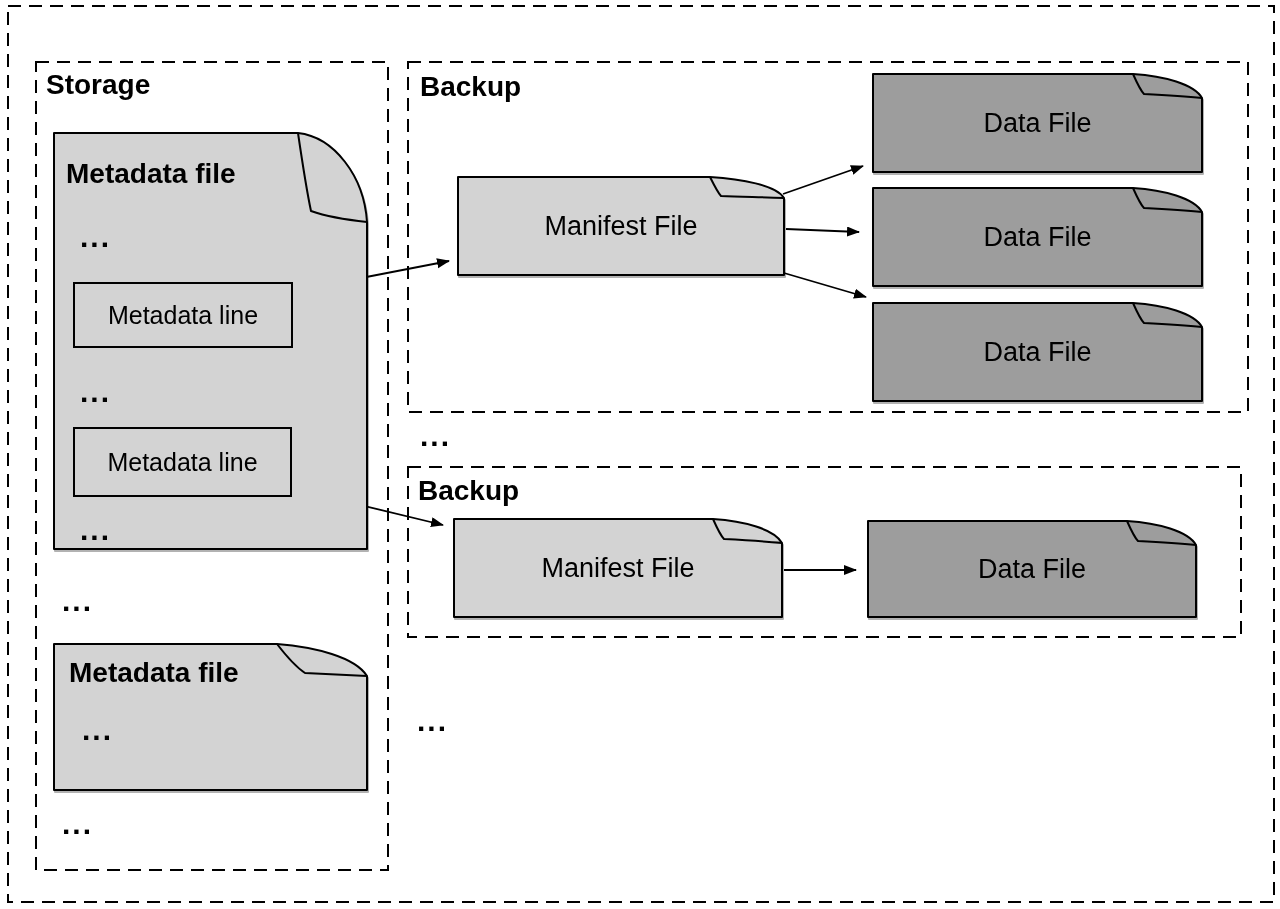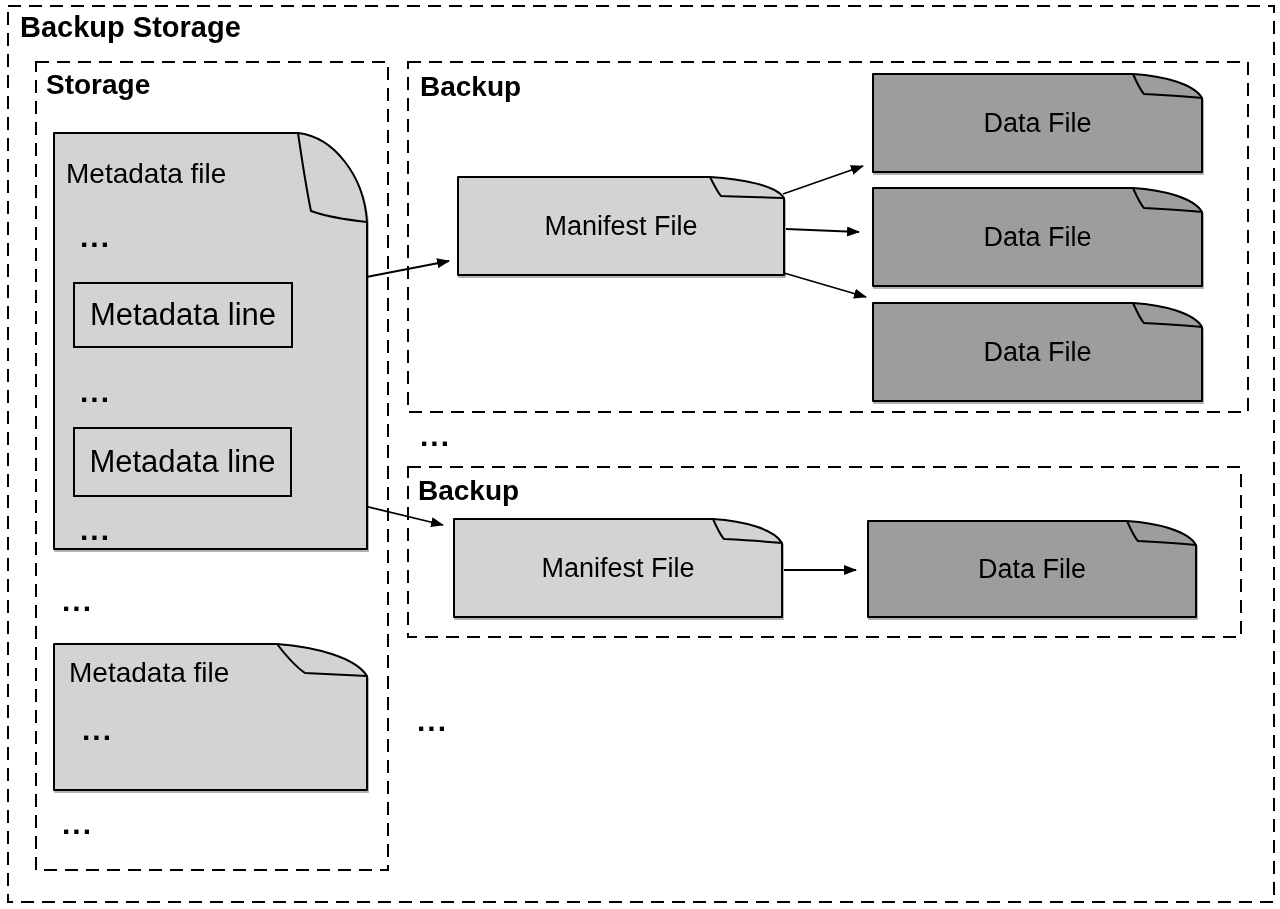--- a/index.html
+++ b/index.html
@@ -26,25 +26,25 @@
   .doc svg{display:block;filter:drop-shadow(1px 2px 0 rgba(0,0,0,0.30));}
   .doc .body{stroke:var(--stroke);stroke-width:2;stroke-linejoin:round;}
   .doc.light .body{fill:var(--doc-light);}
   .doc.dark .body{fill:var(--doc-dark);}
   .doc .flap{fill:none;stroke:var(--stroke);stroke-width:2;stroke-linejoin:round;}
   .doc-label{
     position:absolute;inset:0;
     display:flex;align-items:center;justify-content:center;
     font-size:27px;white-space:nowrap;
   }
-  .doc-title{position:absolute;font-weight:normal;font-size:28px;white-space:nowrap;}
+  .doc-title{position:absolute;font-weight:bold;font-size:28px;white-space:nowrap;}
   .inner-box{
     position:absolute;border:2px solid var(--stroke);
     display:flex;align-items:center;justify-content:center;
-    font-size:31px;white-space:nowrap;background:transparent;
+    font-size:25px;white-space:nowrap;background:transparent;
   }
   .overlay{position:absolute;left:0;top:0;pointer-events:none;}
   .dashed-rect{fill:none;stroke:var(--stroke);stroke-width:2;stroke-dasharray:13 8;}
   .arrow{stroke:var(--stroke);stroke-width:1.8;fill:none;}
 </style>
 </head>
 <body>
 
 <div class="canvas">
 
@@ -61,21 +61,20 @@
     <rect class="dashed-rect" x="408" y="467" width="833" height="170"></rect>
 
     <line class="arrow" x1="294" y1="291" x2="449" y2="261" marker-end="url(#arrowhead)"></line>
     <line class="arrow" x1="294" y1="489" x2="443" y2="525" marker-end="url(#arrowhead)"></line>
     <line class="arrow" x1="783" y1="194" x2="863" y2="166" marker-end="url(#arrowhead)"></line>
     <line class="arrow" x1="786" y1="229" x2="859" y2="232" marker-end="url(#arrowhead)"></line>
     <line class="arrow" x1="784" y1="273" x2="866" y2="297" marker-end="url(#arrowhead)"></line>
     <line class="arrow" x1="784" y1="570" x2="856" y2="570" marker-end="url(#arrowhead)"></line>
   </svg>
 
-  <div class="abs title" style="left:20px;top:12px;">Backup Storage</div>
   <div class="abs heading" style="left:46px;top:70px;">Storage</div>
   <div class="abs heading" style="left:420px;top:72px;">Backup</div>
   <div class="abs heading" style="left:418px;top:476px;">Backup</div>
 
   <div class="doc light" style="left:53px;top:132px;width:315px;height:418px;">
     <svg width="315" height="418" viewBox="0 0 315 418">
       <path class="body" d="M1,1 L245,1 C281,5 311,44 314,90 L314,417 L1,417 Z"></path>
       <path class="flap" d="M245,1 C250,35 255,65 258,79 C275,85 295,88 314,90"></path>
     </svg>
     <div class="doc-title" style="left:13px;top:26px;">Metadata file</div>

